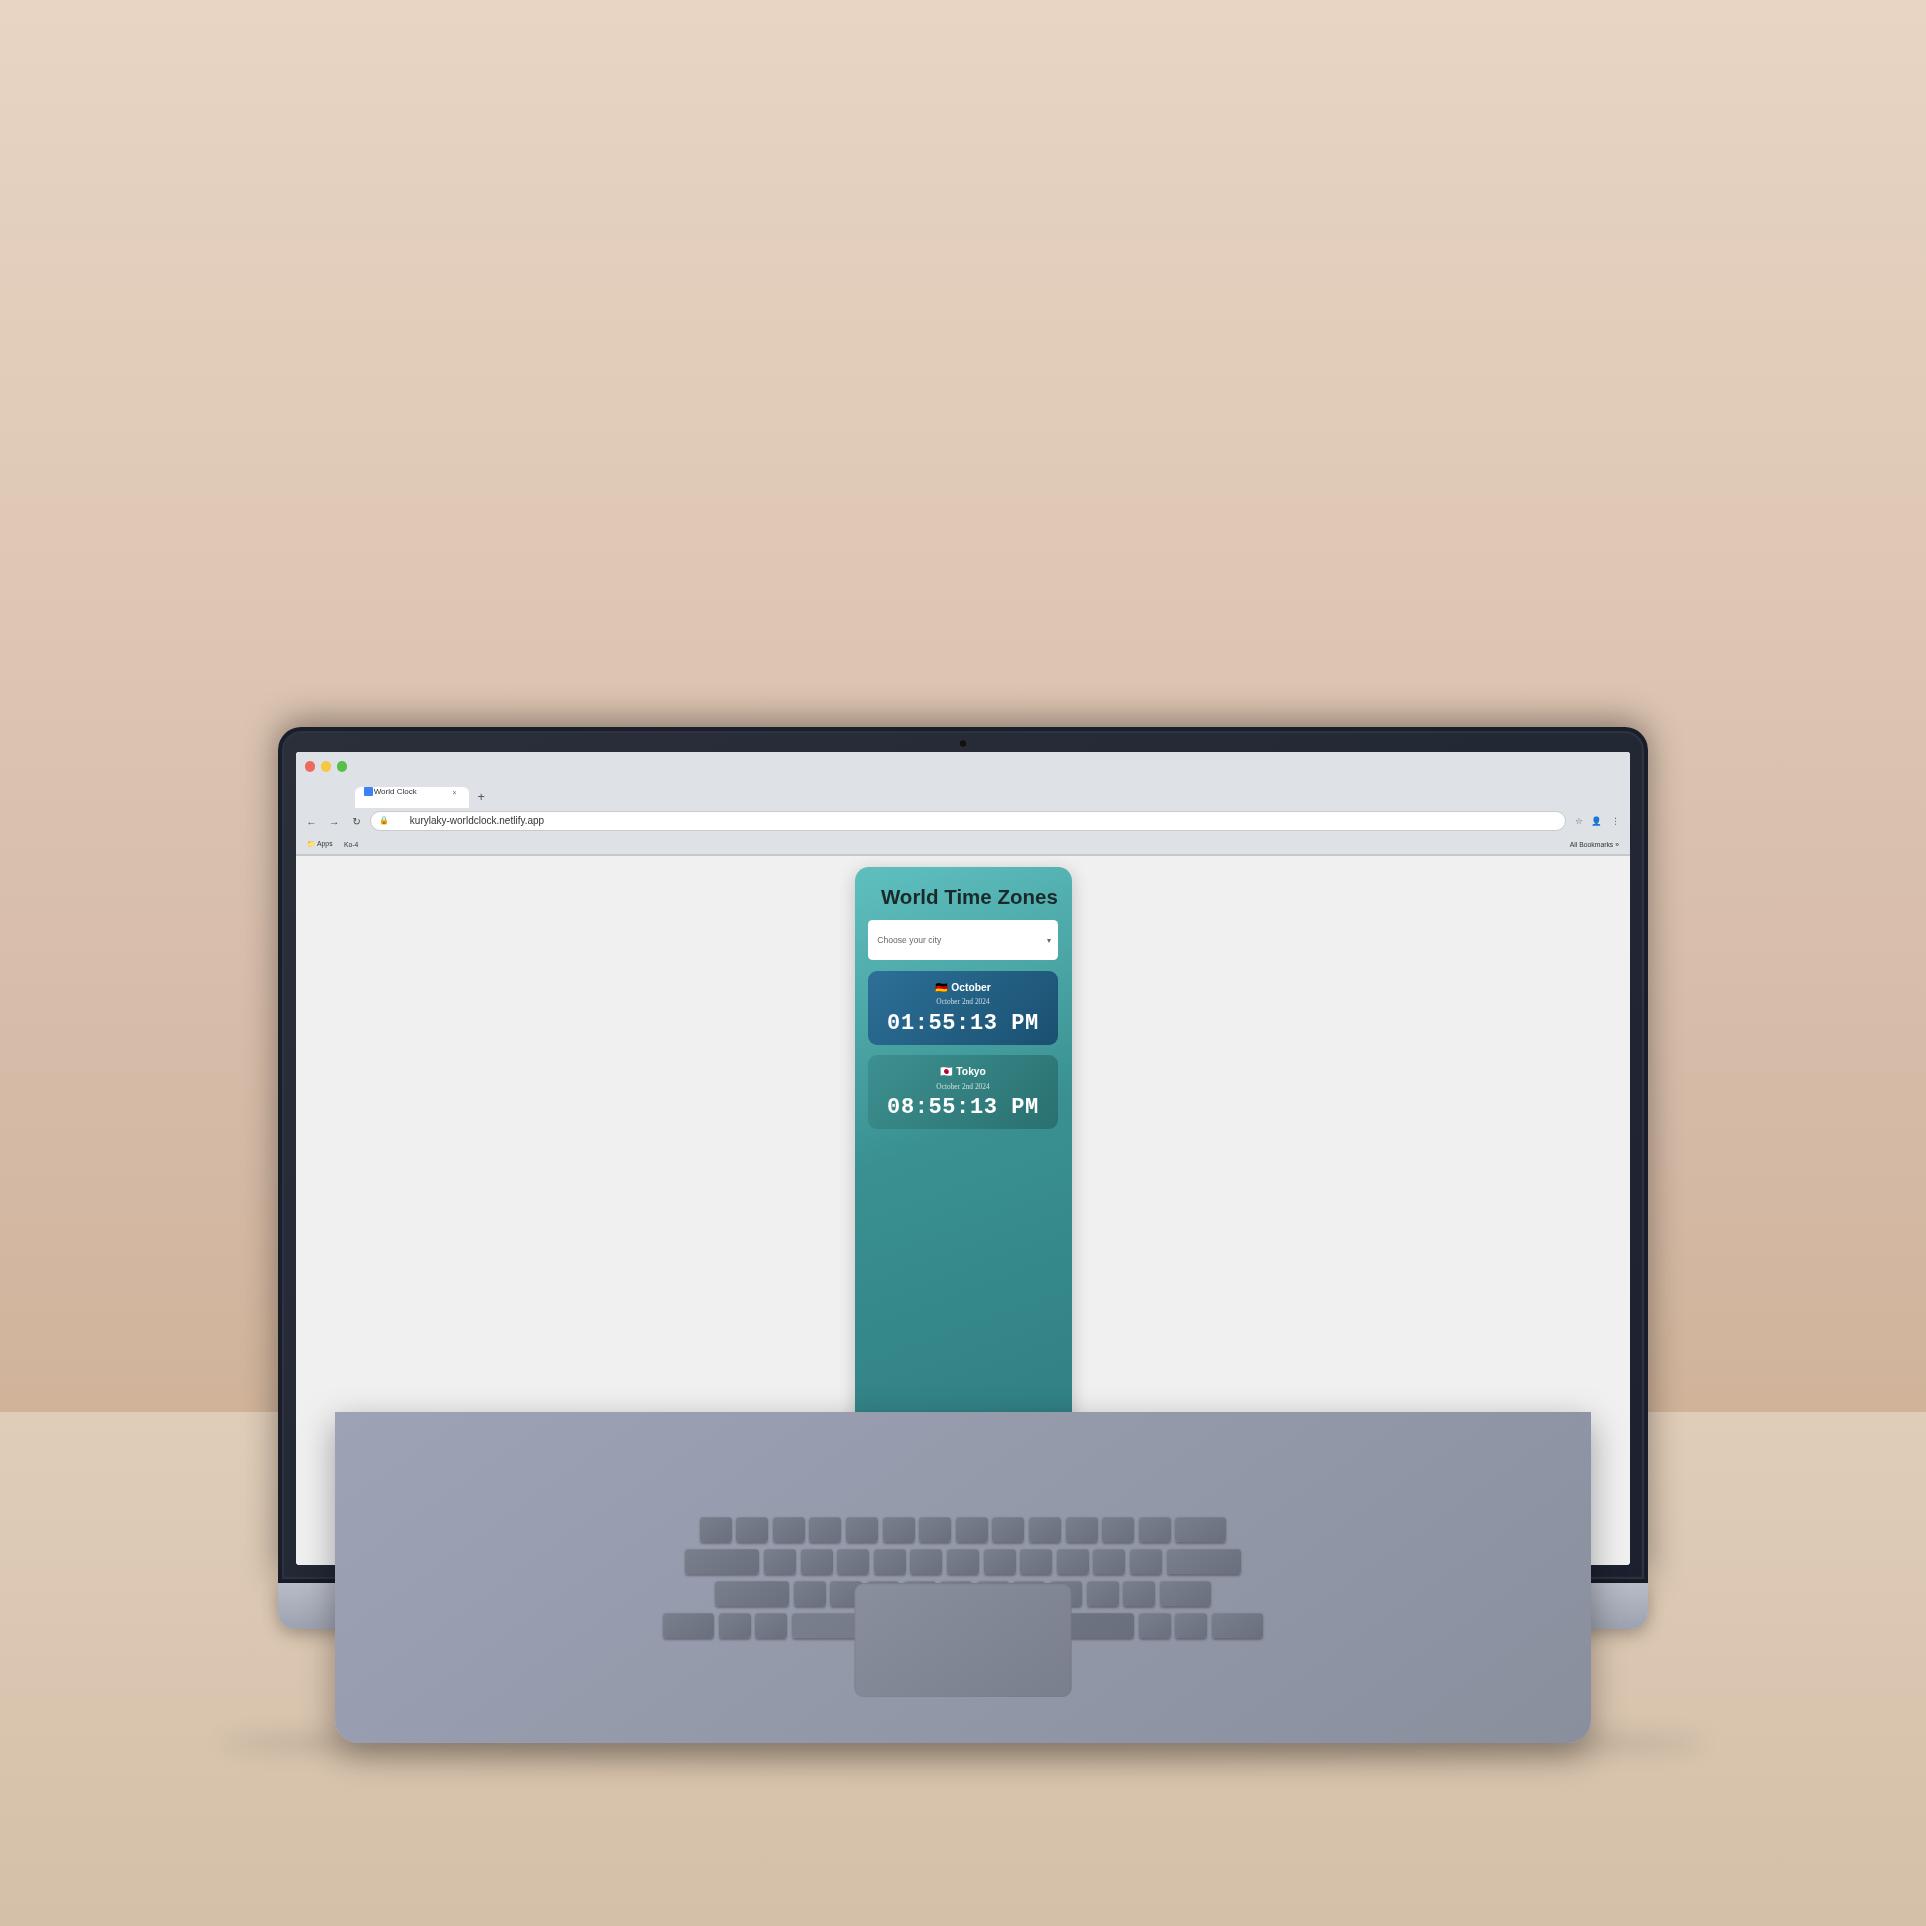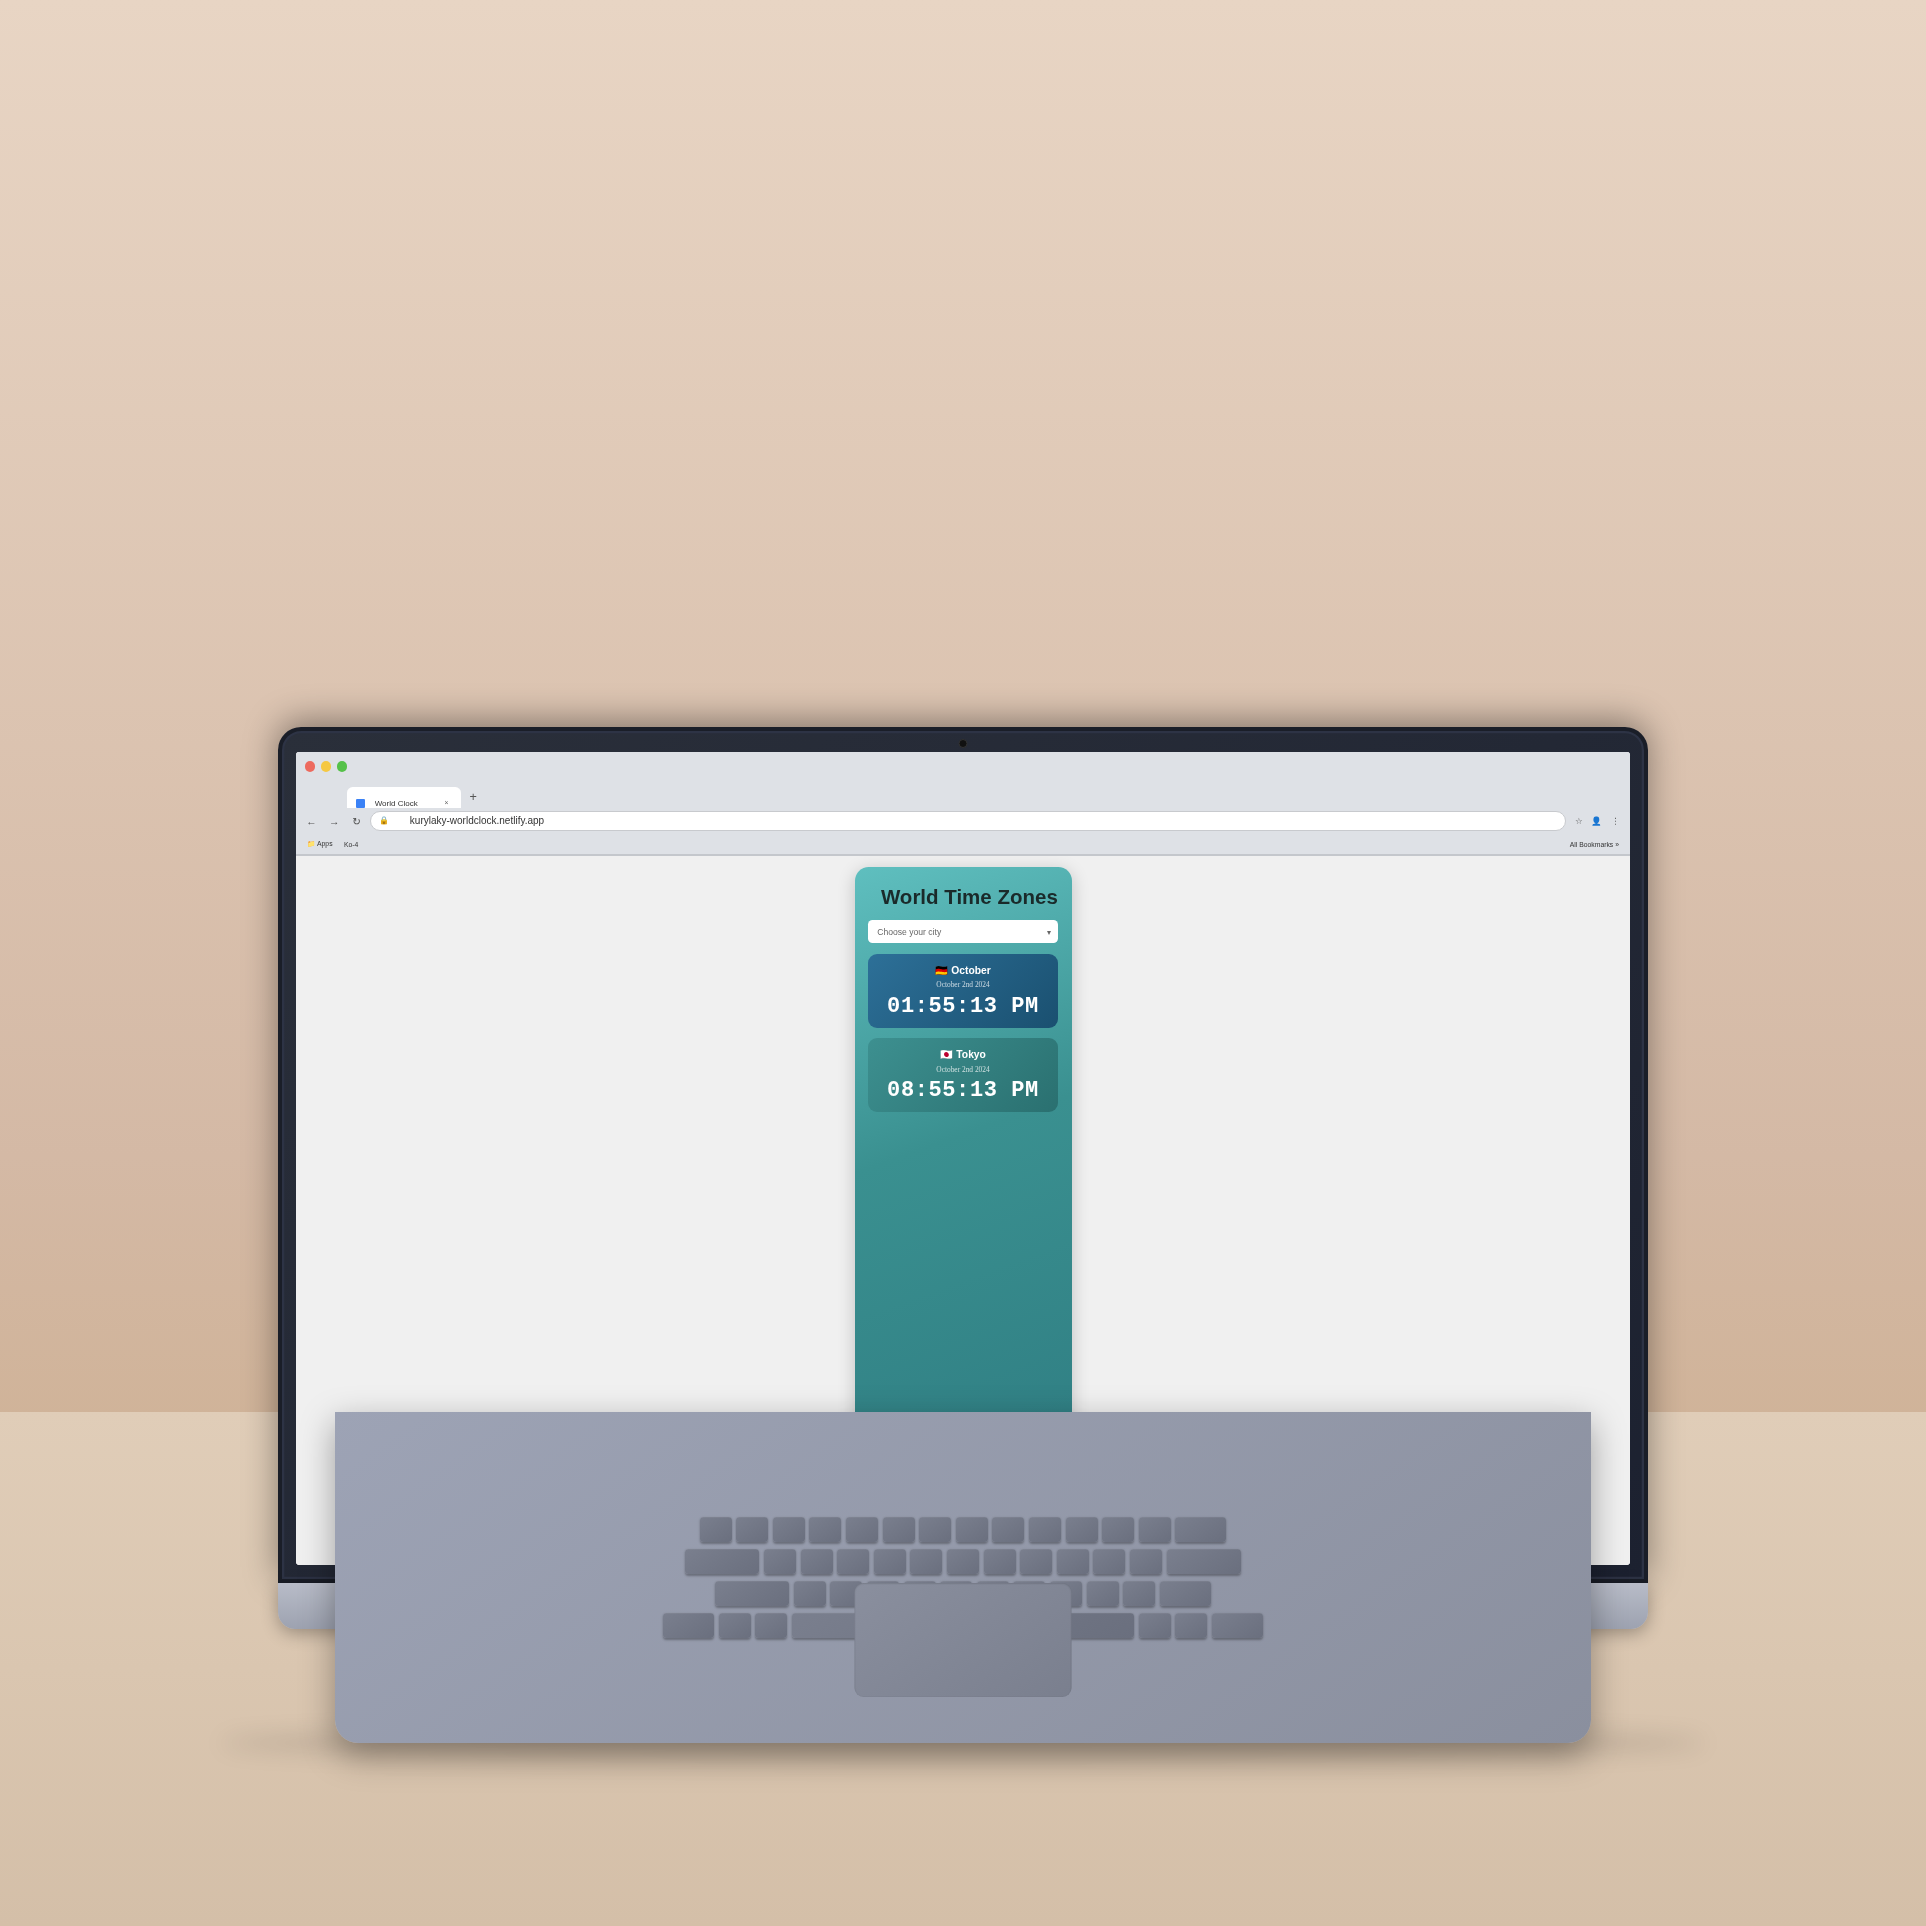--- a/index.html
+++ b/index.html
@@ -115,30 +115,31 @@
       display: flex;
       align-items: flex-end;
       height: 26px;
       padding: 0 51px;
       background: #dee1e6;
       gap: 2.3px;
     }
 
     .tab {
       display: flex;
-      align-items: flex-end;
+      align-items: flex-start;
       height: 20.5px;
       padding: 0 9px;
       background: #ffffff;
       border-radius: 5.7px 5.7px 0 0;
       font-size: 8px;
       color: #333;
-      gap: 10px;
+      gap: 1px;
       min-width: 114px;
       max-width: 160px;
+      margin-left: 8px;
     }
 
     .tab-favicon {
       width: 9px;
       height: 9px;
       background: #3b82f6;
       border-radius: 1.1px;
       flex-shrink: 0;
     }
 
@@ -294,21 +295,21 @@
       line-height: 1.2;
     }
 
     .select-wrapper {
       position: relative;
       width: 100%;
     }
 
     .select-wrapper select {
       width: 100%;
-      height: 23px;
+      height: 40px;
       background: #ffffff;
       border: none;
       border-radius: 4.6px;
       padding: 0 9px;
       font-size: 8.6px;
       color: #666;
       appearance: none;
       -webkit-appearance: none;
       cursor: pointer;
       outline: none;

